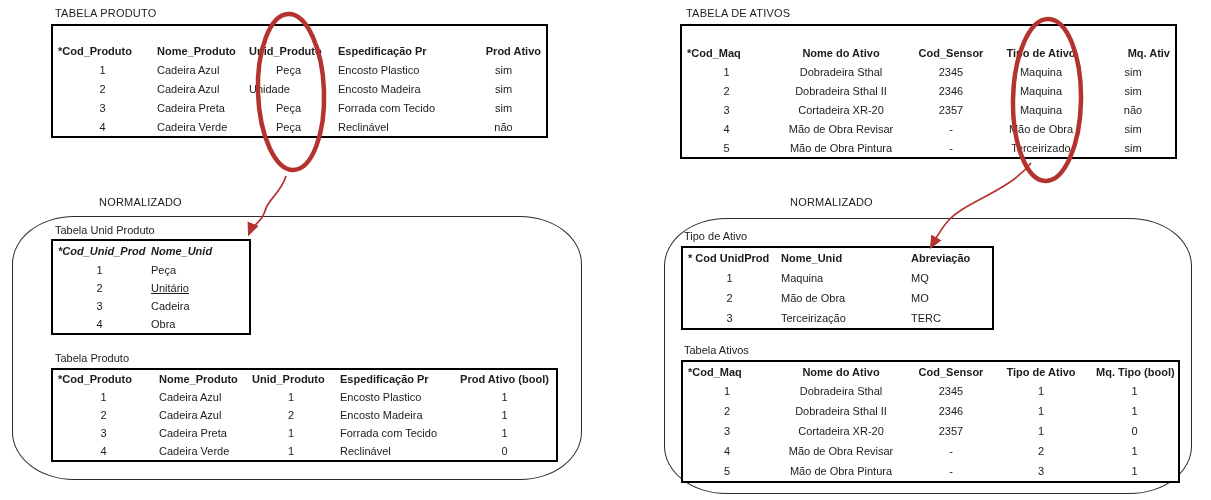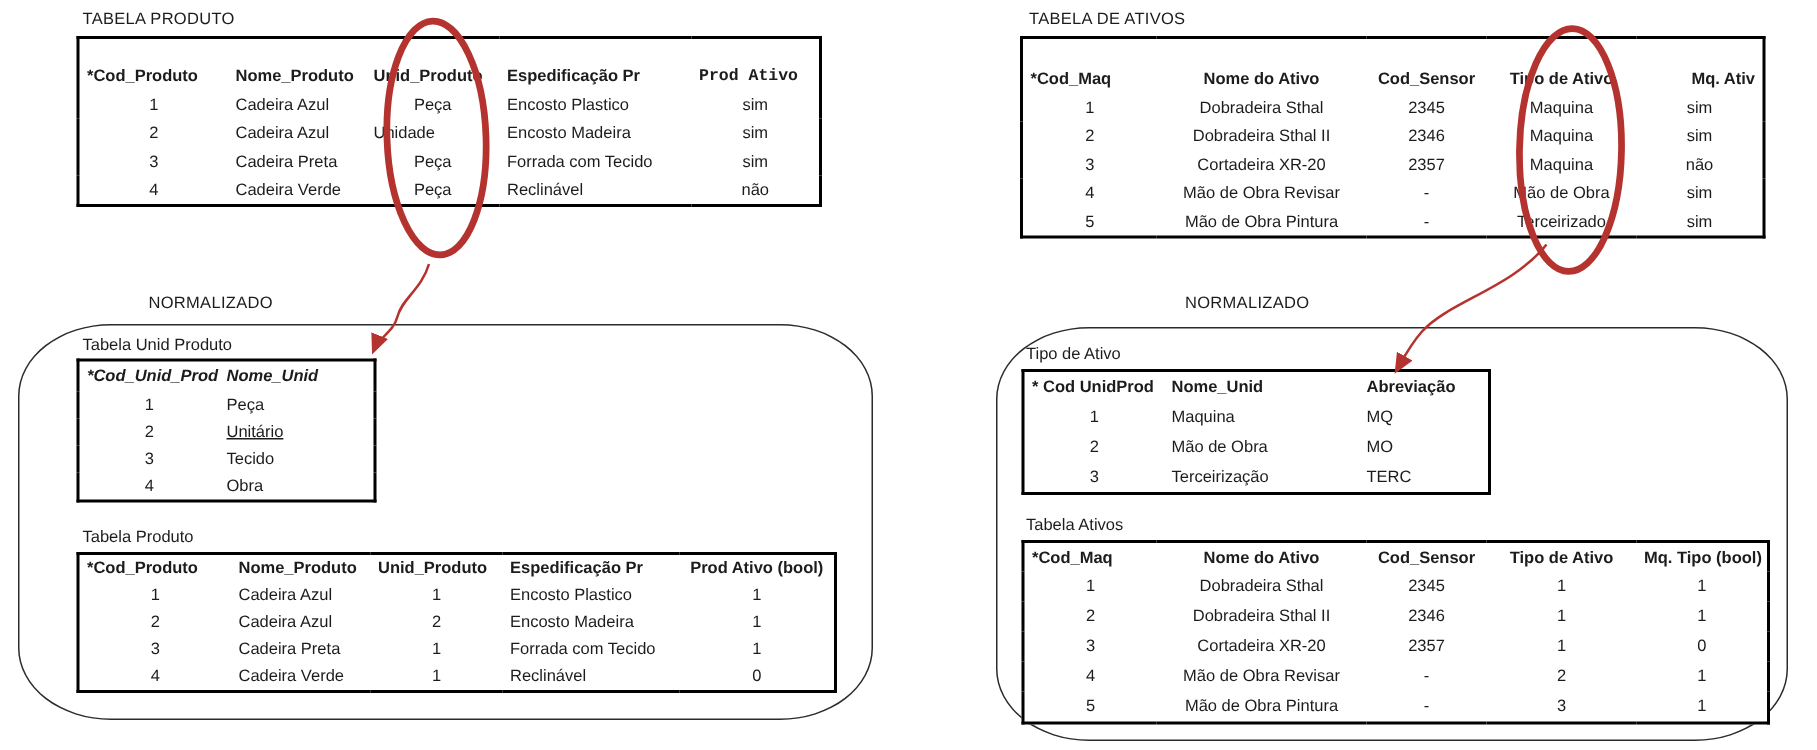--- a/index.html
+++ b/index.html
@@ -55,21 +55,21 @@
         <col style="width: 89px;">
         <col style="width: 128px;">
         <col style="width: 86px;">
       </colgroup>
       <thead>
         <tr>
           <th style="text-align: left;">*Cod_Produto</th>
           <th style="text-align: left;">Nome_Produto</th>
           <th style="text-align: left;">Unid_Produto</th>
           <th style="text-align: left;">Espedificação Pr</th>
-          <th style="text-align: left; font-family: Liberation Mono, monospace;">Prod Ativo</th>
+          <th style="text-align: right;">Prod Ativo</th>
         </tr>
       </thead>
       <tbody>
         <tr>
           <td style="text-align: center;">1</td>
           <td style="text-align: left;">Cadeira Azul</td>
           <td style="text-align: center;">Peça</td>
           <td style="text-align: left;">Encosto Plastico</td>
           <td style="text-align: center;">sim</td>
         </tr>
@@ -118,21 +118,21 @@
         <tr>
           <td style="text-align: center;">1</td>
           <td style="text-align: left;">Peça</td>
         </tr>
         <tr>
           <td style="text-align: center;">2</td>
           <td style="text-align: left; text-decoration: underline;">Unitário</td>
         </tr>
         <tr>
           <td style="text-align: center;">3</td>
-          <td style="text-align: left;">Tecido</td>
+          <td style="text-align: left;">Cadeira</td>
         </tr>
         <tr>
           <td style="text-align: center;">4</td>
           <td style="text-align: left;">Obra</td>
         </tr>
       </tbody>
     </table>
 
   <div class="abs lbl" style="left:55px; top:352px;">Tabela Produto</div>
 

